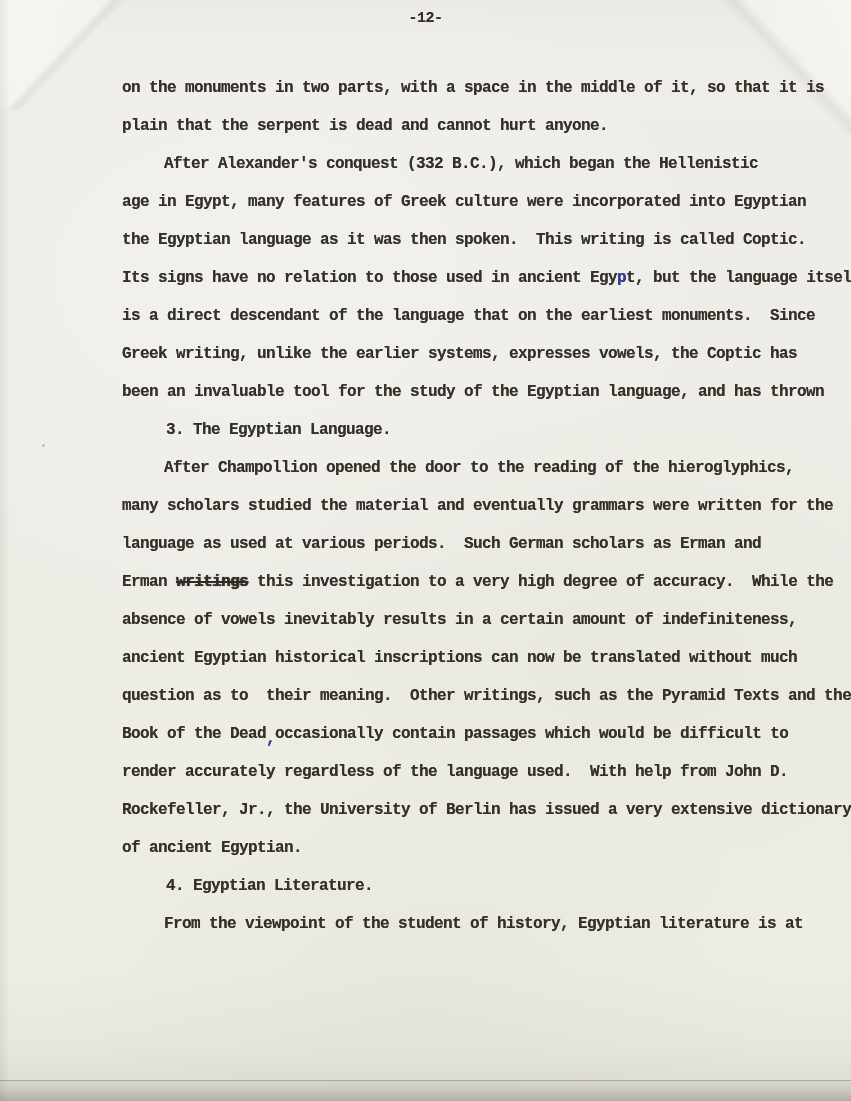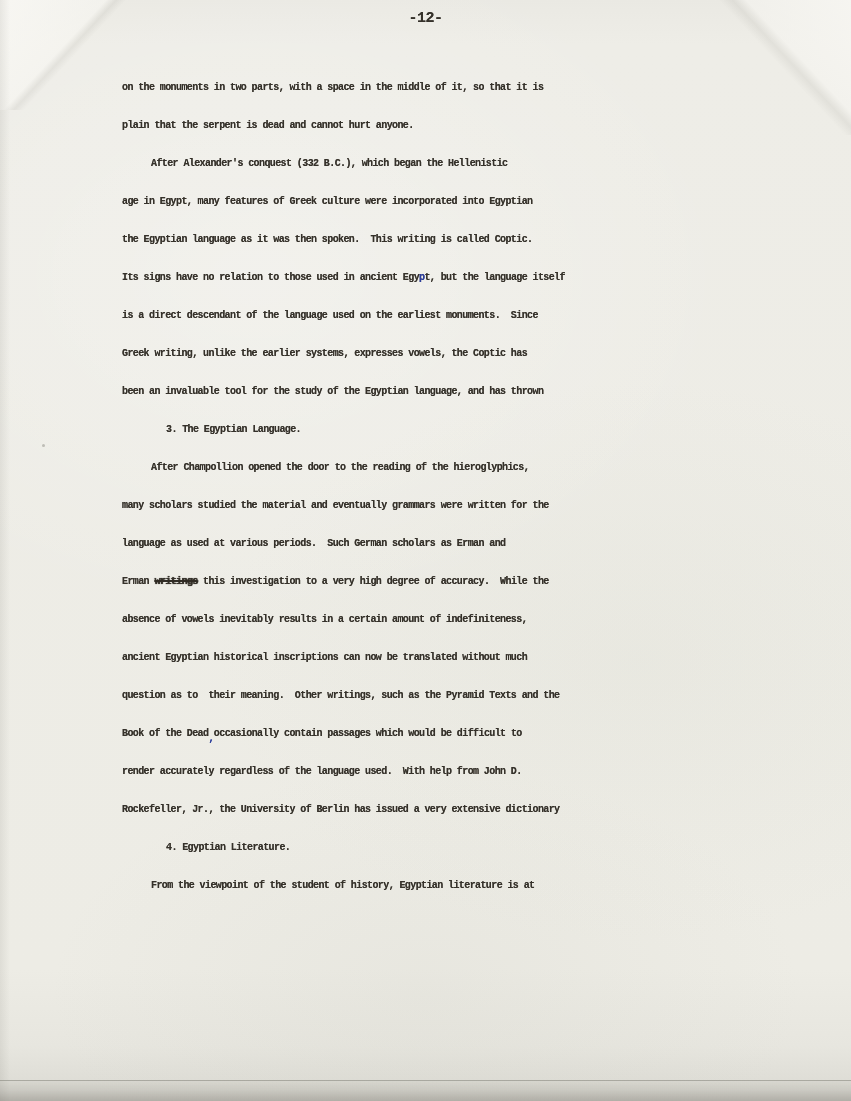--- a/index.html
+++ b/index.html
@@ -54,28 +54,28 @@
     color: var(--ink, #35312a);
     text-shadow: 0 0 0.6px rgba(47,43,36,0.75);
   }
   #typed-body {
     position: absolute; top: 69px; left: 122px; width: 700px;
   }
   .line {
     height: 38px;
     line-height: 38px;
     white-space: pre;
-    font-size: 10px;
+    font-size: 16px;
     font-weight: 700;
     letter-spacing: -0.6px;
     color: var(--ink, #35312a);
     text-shadow: 0 0 0.6px rgba(47,43,36,0.7);
   }
   .ind-none { margin-left: 0; }
-  .ind-para { margin-left: 29px; }
+  .ind-para { margin-left: 42px; }
   .ind-head { margin-left: 44px; }
   .seg-ink { }
   .seg-blue-over {
     color: var(--blue, #2c3d9b);
     text-shadow: 0 0 0.5px rgba(44,61,155,0.8), 0 0 0.5px rgba(47,43,36,0.5);
   }
   .seg-blue {
     color: var(--blue, #2c3d9b);
     position: relative;
     top: 5px;
@@ -101,30 +101,31 @@
 
   <div class="page-number">-12-</div>
 
   <div id="typed-body">
       <div class="line ind-none"><span class="seg-ink">on the monuments in two parts, with a space in the middle of it, so that it is</span></div>
       <div class="line ind-none"><span class="seg-ink">plain that the serpent is dead and cannot hurt anyone.</span></div>
       <div class="line ind-para"><span class="seg-ink">After Alexander's conquest (332 B.C.), which began the Hellenistic</span></div>
       <div class="line ind-none"><span class="seg-ink">age in Egypt, many features of Greek culture were incorporated into Egyptian</span></div>
       <div class="line ind-none"><span class="seg-ink">the Egyptian language as it was then spoken.  This writing is called Coptic.</span></div>
       <div class="line ind-none"><span class="seg-ink">Its signs have no relation to those used in ancient Egy</span><span class="seg-blue-over">p</span><span class="seg-ink">t, but the language itself</span></div>
-      <div class="line ind-none"><span class="seg-ink">is a direct descendant of the language used on the earliest monuments.  Since</span></div>
+      <div class="line ind-none"><span class="seg-ink">is a direct descendant of the language that on the earliest monuments.  Since</span></div>
       <div class="line ind-none"><span class="seg-ink">Greek writing, unlike the earlier systems, expresses vowels, the Coptic has</span></div>
       <div class="line ind-none"><span class="seg-ink">been an invaluable tool for the study of the Egyptian language, and has thrown</span></div>
       <div class="line ind-head"><span class="seg-ink">3. The Egyptian Language.</span></div>
       <div class="line ind-para"><span class="seg-ink">After Champollion opened the door to the reading of the hieroglyphics,</span></div>
       <div class="line ind-none"><span class="seg-ink">many scholars studied the material and eventually grammars were written for the</span></div>
       <div class="line ind-none"><span class="seg-ink">language as used at various periods.  Such German scholars as Erman and</span></div>
       <div class="line ind-none"><span class="seg-ink">Erman </span><span class="seg-smudge">writings</span><span class="seg-ink"> this investigation to a very high degree of accuracy.  While the</span></div>
       <div class="line ind-none"><span class="seg-ink">absence of vowels inevitably results in a certain amount of indefiniteness,</span></div>
       <div class="line ind-none"><span class="seg-ink">ancient Egyptian historical inscriptions can now be translated without much</span></div>
       <div class="line ind-none"><span class="seg-ink">question as to  their meaning.  Other writings, such as the Pyramid Texts and the</span></div>
       <div class="line ind-none"><span class="seg-ink">Book of the Dead</span><span class="seg-blue">,</span><span class="seg-ink">occasionally contain passages which would be difficult to</span></div>
       <div class="line ind-none"><span class="seg-ink">render accurately regardless of the language used.  With help from John D.</span></div>
       <div class="line ind-none"><span class="seg-ink">Rockefeller, Jr., the University of Berlin has issued a very extensive dictionary</span></div>
+      <div class="line ind-none"><span class="seg-ink">of ancient Egyptian.</span></div>
       <div class="line ind-head"><span class="seg-ink">4. Egyptian Literature.</span></div>
       <div class="line ind-para"><span class="seg-ink">From the viewpoint of the student of history, Egyptian literature is at</span></div>
     </div>
 </div>
 
 </body></html>

